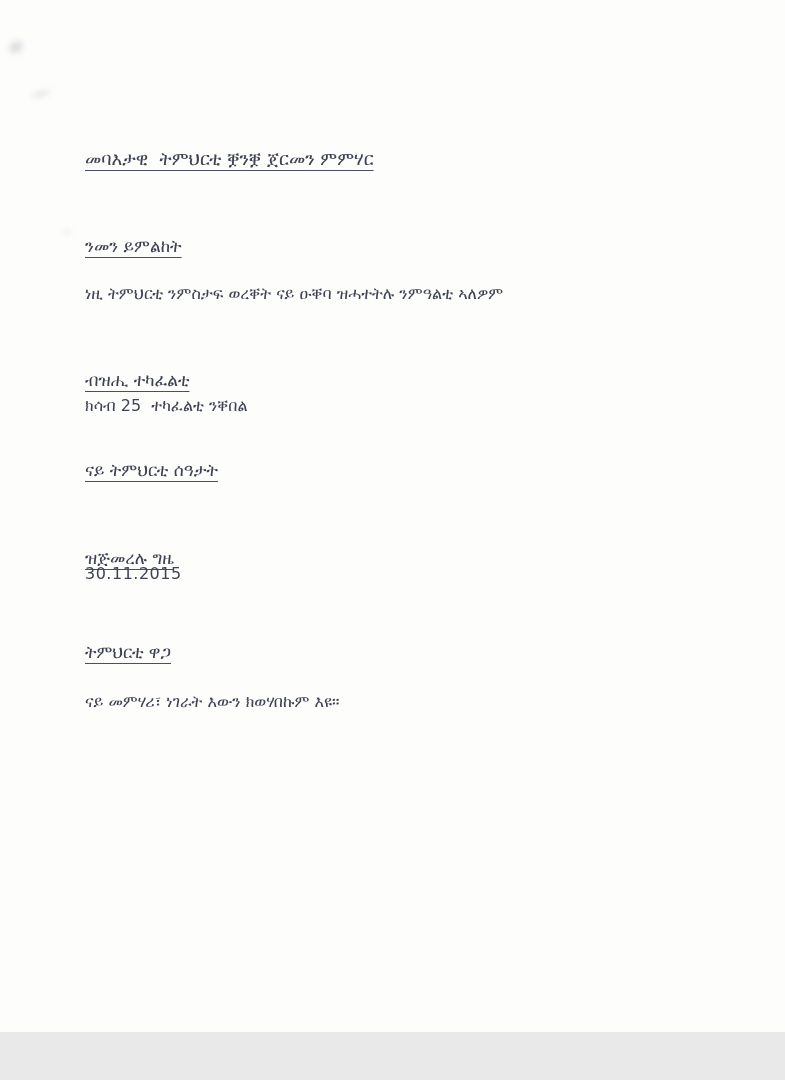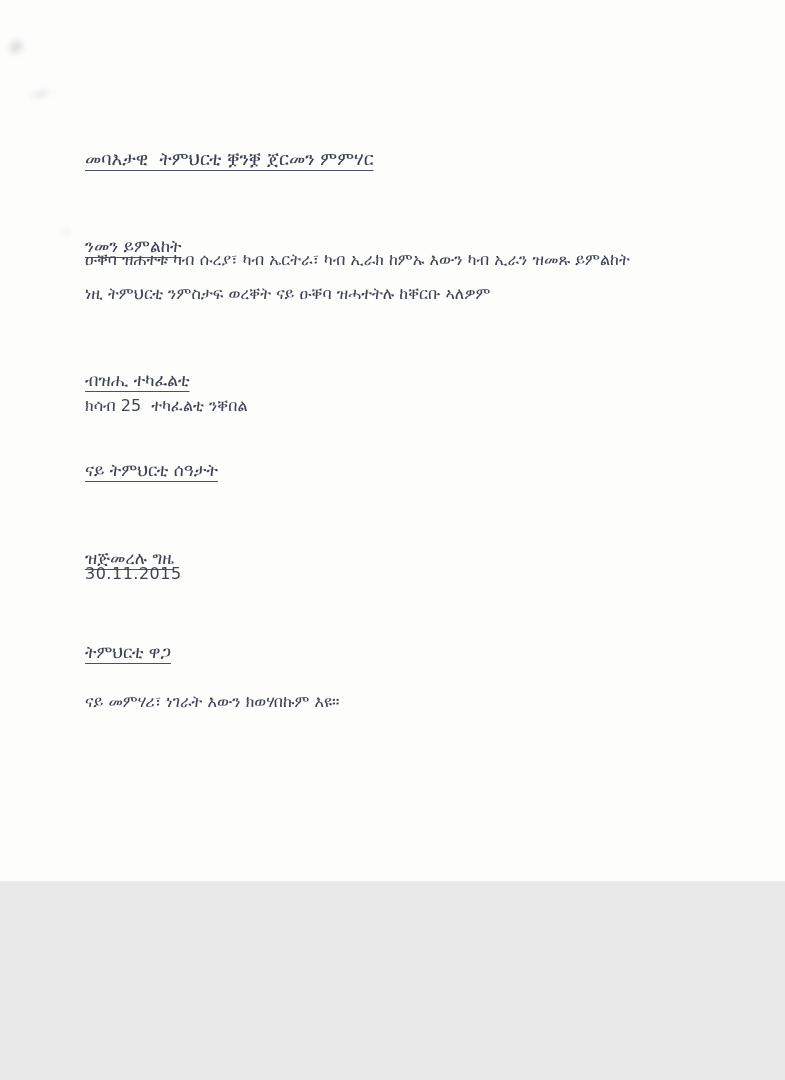--- a/index.html
+++ b/index.html
@@ -3,21 +3,21 @@
 <meta charset="utf-8">
 <style>
   html, body {
     margin: 0;
     padding: 0;
     background: #e9e9e9;
   }
   .page {
     position: relative;
     width: 785px;
-    height: 881px;
+    height: 1032px;
     background: #fdfdfc;
     overflow: hidden;
     font-family: "DejaVu Sans", sans-serif;
     color: #3d4250;
   }
   .line {
     position: absolute;
     left: 85px;
     white-space: pre-wrap;
     line-height: 1.25;
@@ -75,22 +75,21 @@
 
 <div class="page">
 
   <div class="smudge smudge-a"></div>
   <div class="smudge smudge-b"></div>
   <div class="smudge smudge-c"></div>
 
   <div class="line doc-title" style="top:148px">መባእታዊ  ትምህርቲ ቛንቛ ጀርመን ምምሃር</div>
 
   <div class="line sec-heading" style="top:216px">ንመን ይምልከት</div>
-  <div class="line body-line" style="top:250px">ዑቐባ ዝሐተቱ ካብ ሱረያ፣ ካብ ኤርትራ፣ ካብ ኢራክ ከምኡ እውን ካብ ኢራን ዝመጹ ይምልከት</div>
-  <div class="line body-line" style="top:284px">ነዚ ትምህርቲ ንምስታፍ ወረቐት ናይ ዑቐባ ዝሓተትሉ ከቐርቡ ኣለዎም</div>
+  <div class="line body-line" style="top:284px">ነዚ ትምህርቲ ንምስታፍ ወረቐት ናይ ዑቐባ ዝሓተትሉ ንምዓልቲ ኣለዎም</div>
 
   <div class="line sec-heading" style="top:350px">ብዝሒ ተካፈልቲ</div>
   <div class="line body-line" style="top:396px">ክሳብ 25  ተካፈልቲ ንቐበል</div>
 
   <div class="line sec-heading" style="top:440px">ናይ ትምህርቲ ሰዓታት</div>
 
   <div class="line sec-heading" style="top:528px">ዝጅመረሉ ግዜ</div>
   <div class="line body-line date-line" style="top:564px">30.11.2015</div>
 
   <div class="line sec-heading" style="top:622px">ትምህርቲ ዋጋ</div>

